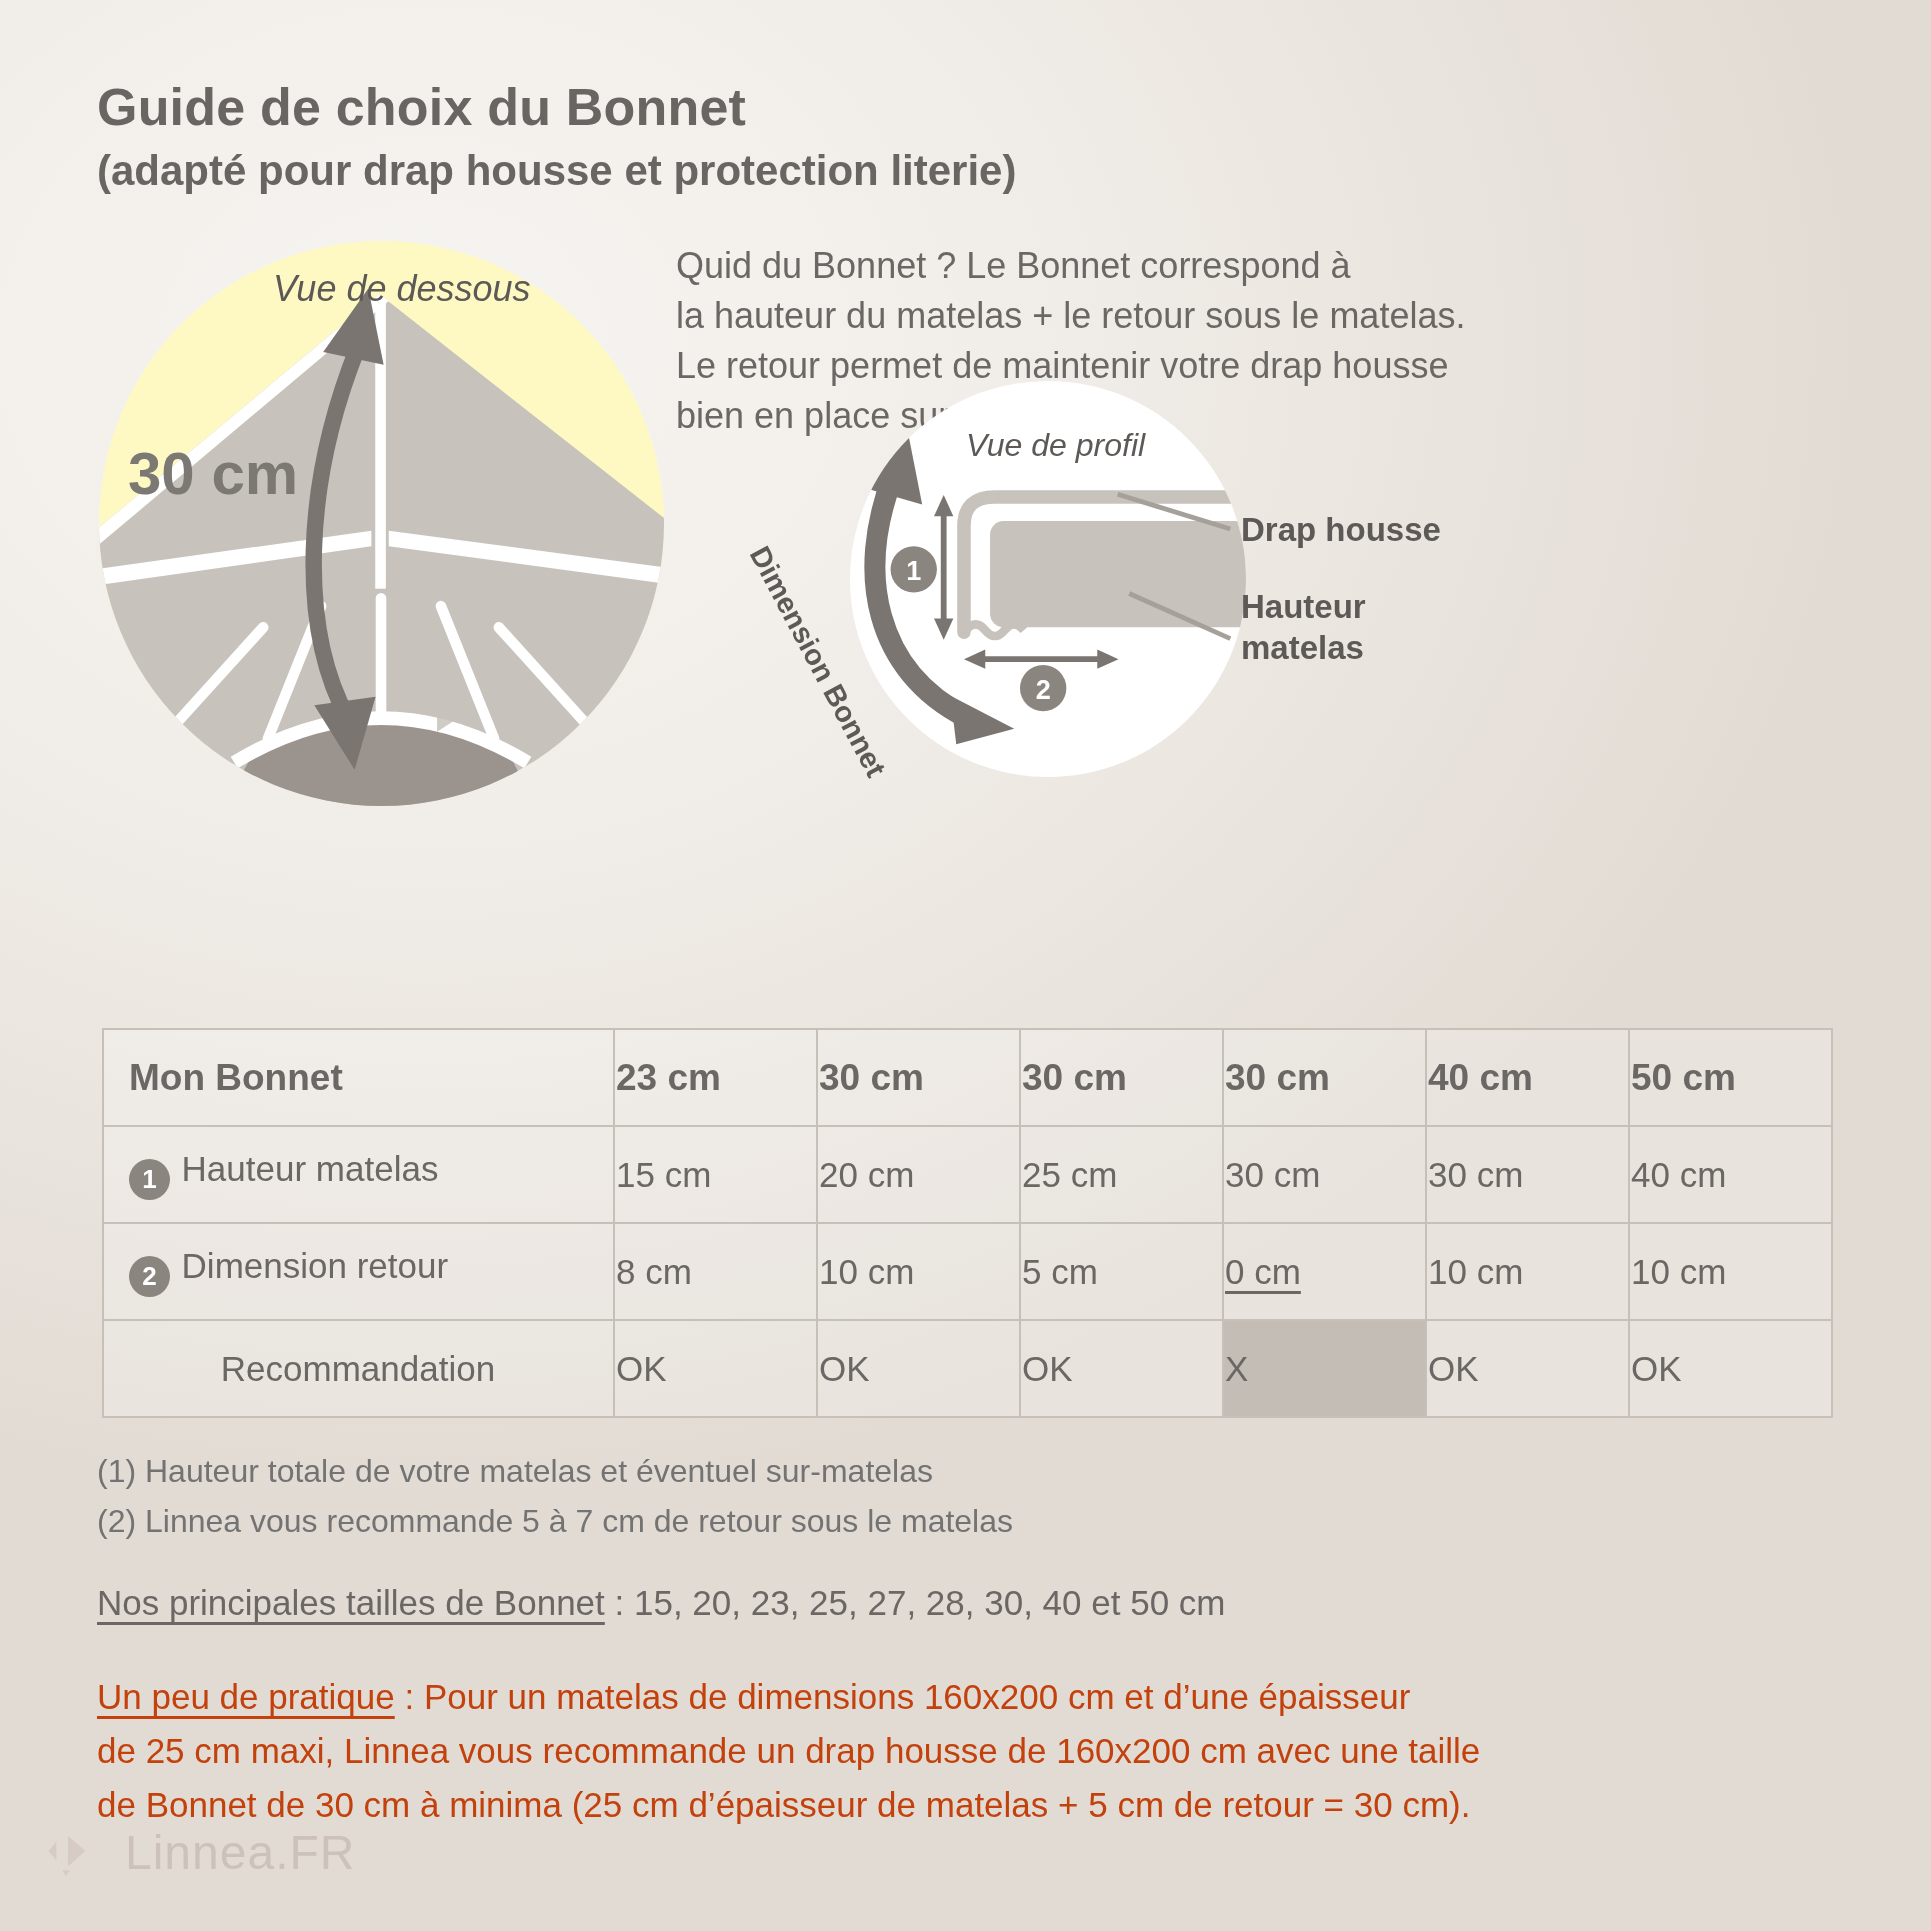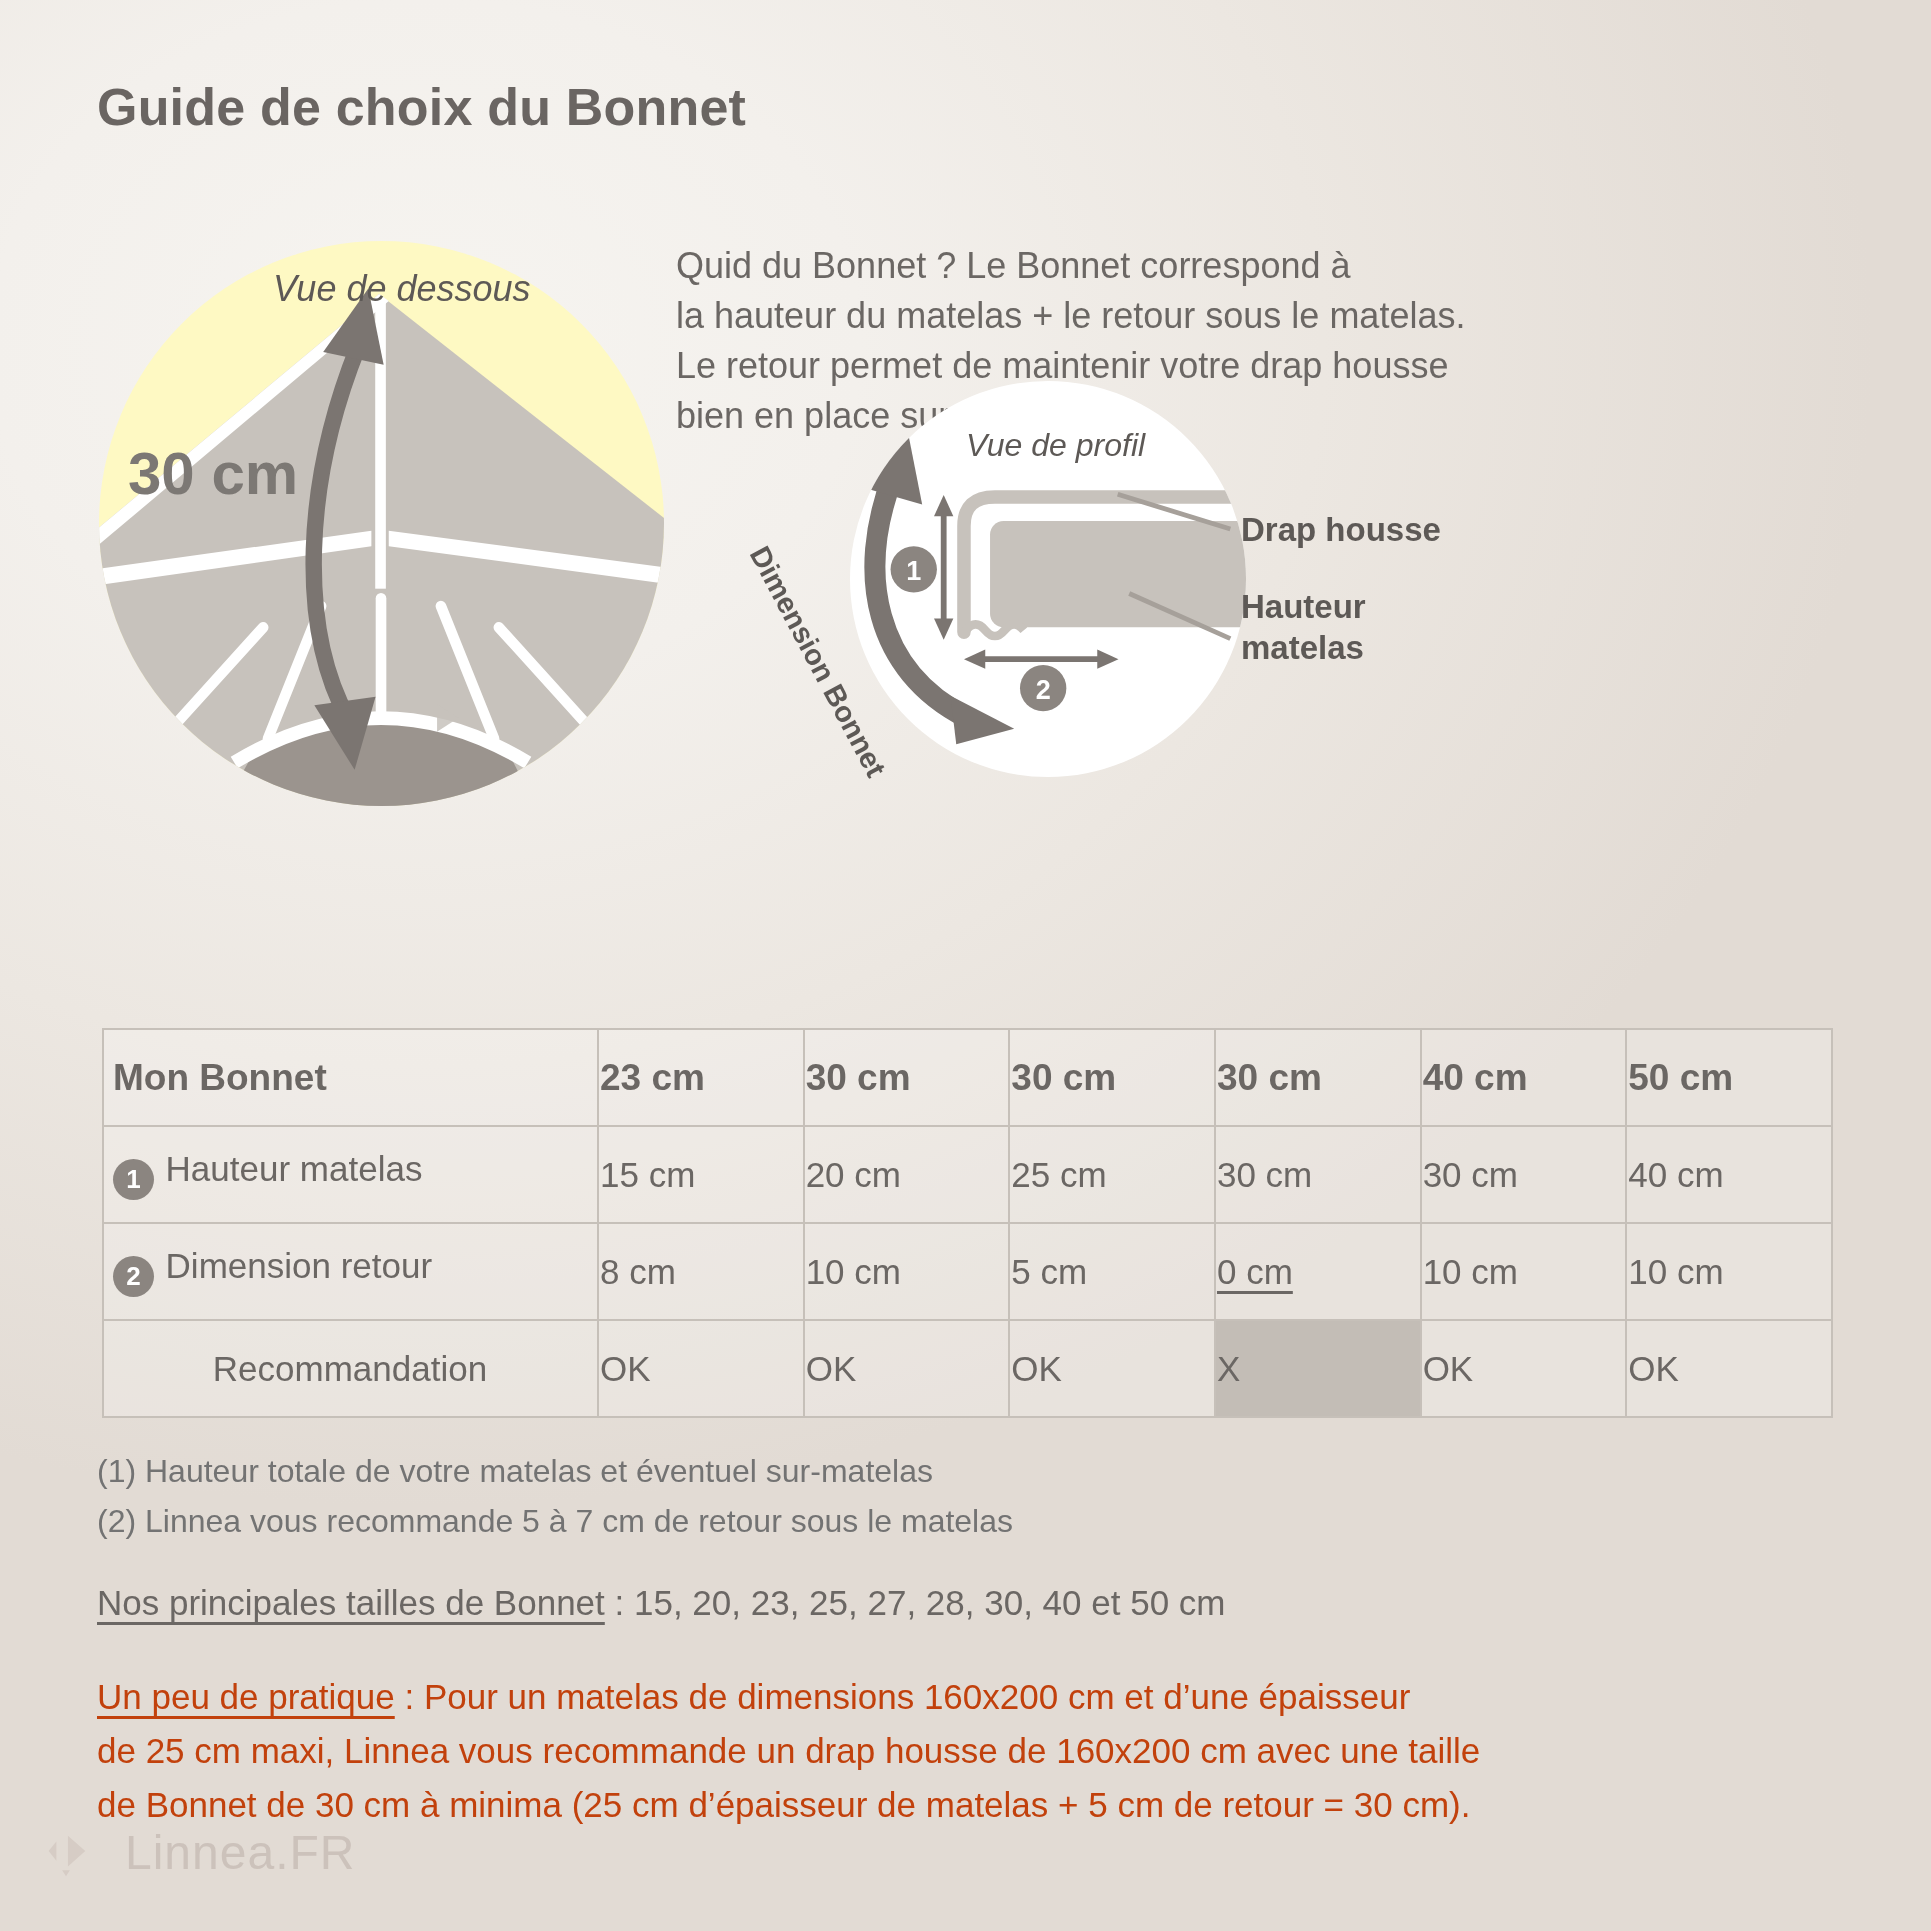--- a/index.html
+++ b/index.html
@@ -72,21 +72,21 @@
     border-collapse:collapse;
   }
   .tbl td{
     border:2.9px solid #c6c0b9;
     font-size:35px;color:#6b6764;
     text-align:left;
     height:93px;
     background:rgba(255,255,255,.22);
   }
   .tbl td.rowhead{
-    text-align:left;padding-left:9px;width:483px;
+    text-align:left;padding-left:25px;width:483px;
     position:relative;
   }
   .tbl tr.hdr td{font-weight:bold;font-size:37px;}
   .tbl td.flag{background:#c3bdb6;}
   .u{ text-decoration:underline; text-underline-offset:6.8px; }
   .badge{
     display:inline-block;width:41px;height:41px;border-radius:50%;
     background:#8b8580;color:#fff;font-size:26px;font-weight:bold;
     text-align:center;line-height:41px;margin-right:11.6px;
     vertical-align:-7.7px;
@@ -111,20 +111,21 @@
     position:absolute;left:39px;top:1825px;display:flex;align-items:center;gap:32px;
   }
   .logo-text{font-size:48px;color:#ccc2bb;letter-spacing:1px;}
 </style>
 </head>
 <body>
 
 <div class="page">
 
   <div class="title">Guide de choix du Bonnet</div>
+  <div class="subtitle">(adapté pour drap housse et protection literie)</div>
 
   <div class="intro">
     <div>Quid du Bonnet ? Le Bonnet correspond à</div>
     <div>la hauteur du matelas + le retour sous le matelas.</div>
     <div>Le retour permet de maintenir votre drap housse</div>
     <div>bien en place sur le matelas.</div>
   </div>
 
   <div class="circle-left">
     <svg width="565" height="565" viewBox="0 0 585 585">

